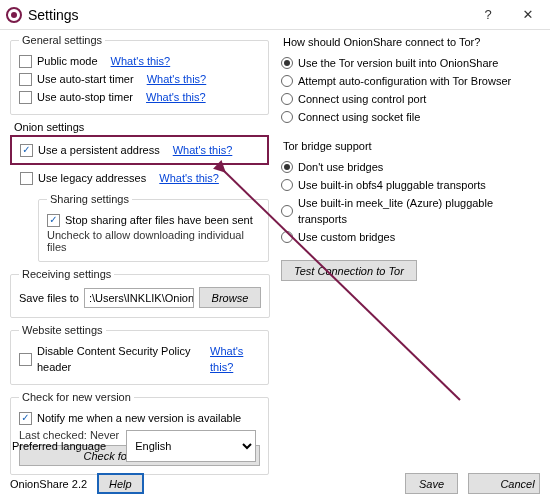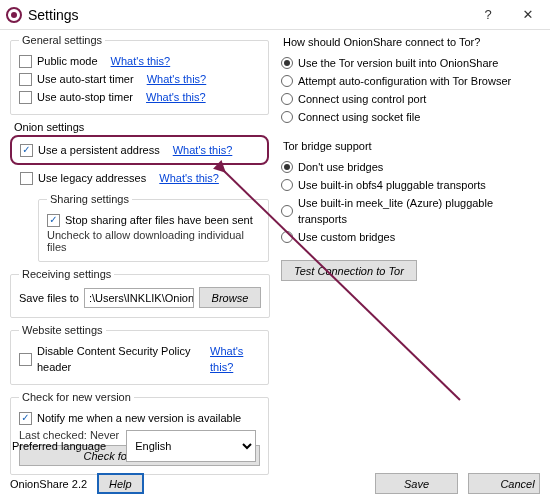--- a/index.html
+++ b/index.html
@@ -52,21 +52,21 @@
   }
   .col { flex: 1; min-width: 0; }
   fieldset {
     border: 1px solid #d9d9d9;
     border-radius: 2px;
     margin: 0 0 6px 0;
     padding: 6px 8px 8px 8px;
   }
   fieldset.hl {
     border: 2px solid #7a1b4a;
-    border-radius: 8px;
+    border-radius: 0;
     padding: 4px 8px;
     margin: 2px 0 4px 0;
   }
   legend {
     font-size: 11px;
     padding: 0 3px;
     color: #222;
   }
   .row {
     display: flex;
@@ -280,21 +280,21 @@
   <span>Preferred language</span>
   <select class="lang">
     <option>English</option>
   </select>
 </div>
 
 <div class="footer">
   <span>OnionShare 2.2</span>
   <span class="btn primary">Help</span>
   <span class="spacer"></span>
-  <span class="btn" style="width:83px;">Save</span>
+  <span class="btn" style="width:53px;">Save</span>
   <span class="btn" style="width:72px;padding-left:39px;">Cancel</span>
 </div>
 
 <svg class="arrow-svg">
   <defs>
     <marker id="ah" markerWidth="10" markerHeight="10" refX="2" refY="3" orient="auto">
       <path d="M6,0 L0,3 L6,6 Z" fill="#7a1b4a"></path>
     </marker>
   </defs>
   <line x1="460" y1="400" x2="223" y2="170" stroke="#7a1b4a" stroke-width="2" marker-end="url(#ah)"></line>

